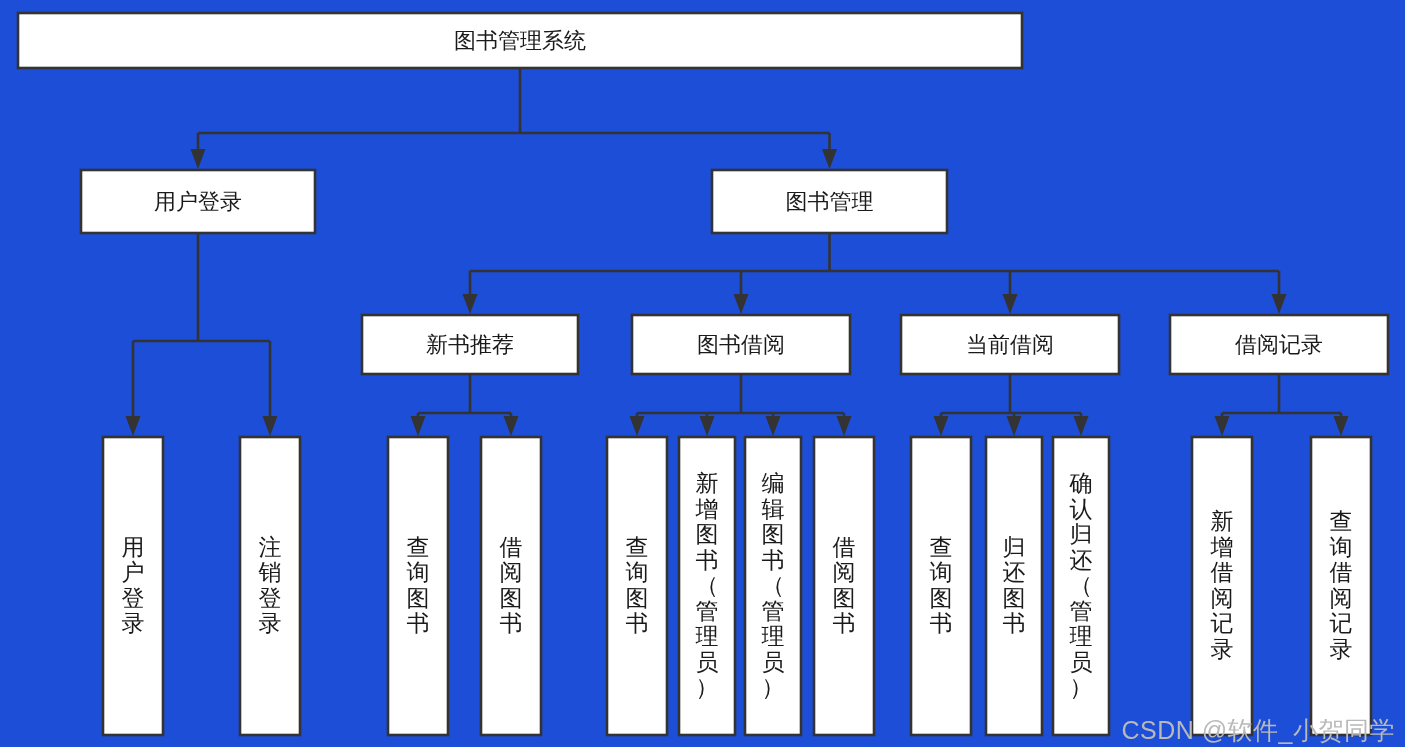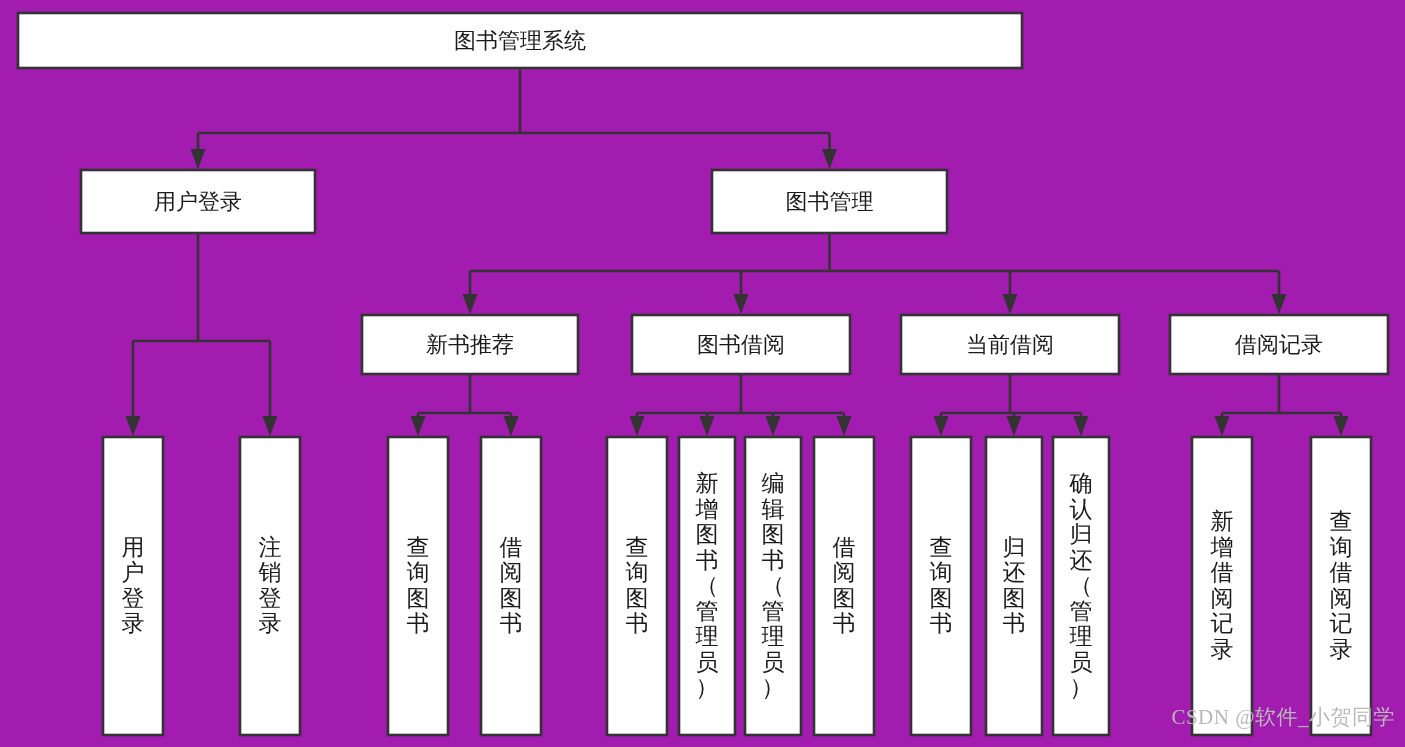--- a/index.html
+++ b/index.html
@@ -10,21 +10,21 @@
   body {
     width: 1405px;
     height: 747px;
     font-family: "DejaVu Sans", "Liberation Sans", sans-serif;
     overflow: hidden;
   }
   #diagram-root {
     position: relative;
     width: 1405px;
     height: 747px;
-    background: #a21caf;
+    background: #1d4ed8;
   }
   svg#tree-canvas {
     position: absolute;
     top: 0;
     left: 0;
     width: 1405px;
     height: 747px;
     display: block;
   }
   .node-box {
@@ -51,23 +51,23 @@
   }
   .node-label-v {
     font-family: "DejaVu Sans", "Liberation Sans", sans-serif;
     font-size: 23px;
     fill: #1a1a1a;
     text-anchor: middle;
   }
   .watermark-text {
     position: absolute;
     right: 10px;
-    bottom: 16px;
-    font-family: Liberation Serif, serif;
-    font-size: 21px;
+    bottom: 0;
+    font-family: Liberation Sans, sans-serif;
+    font-size: 25px;
     color: #b9b9b9;
     white-space: nowrap;
     letter-spacing: 0.5px;
     user-select: none;
   }
 </style>
 </head>
 <body>
 
 <div id="diagram-root">

